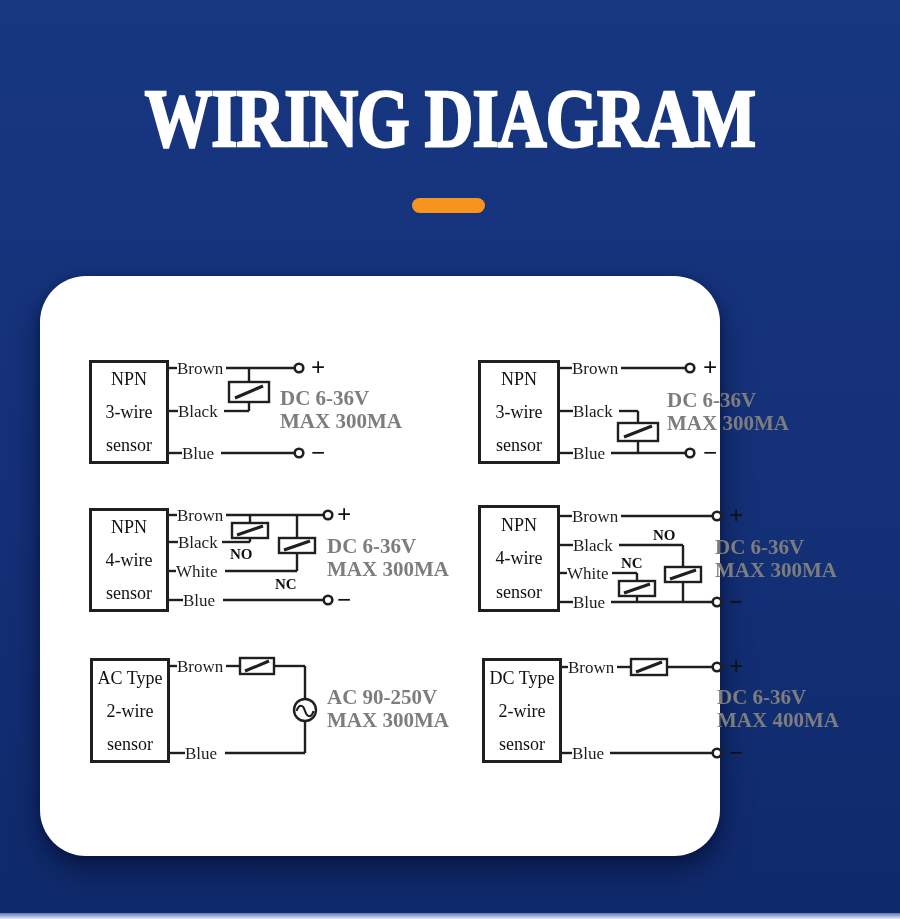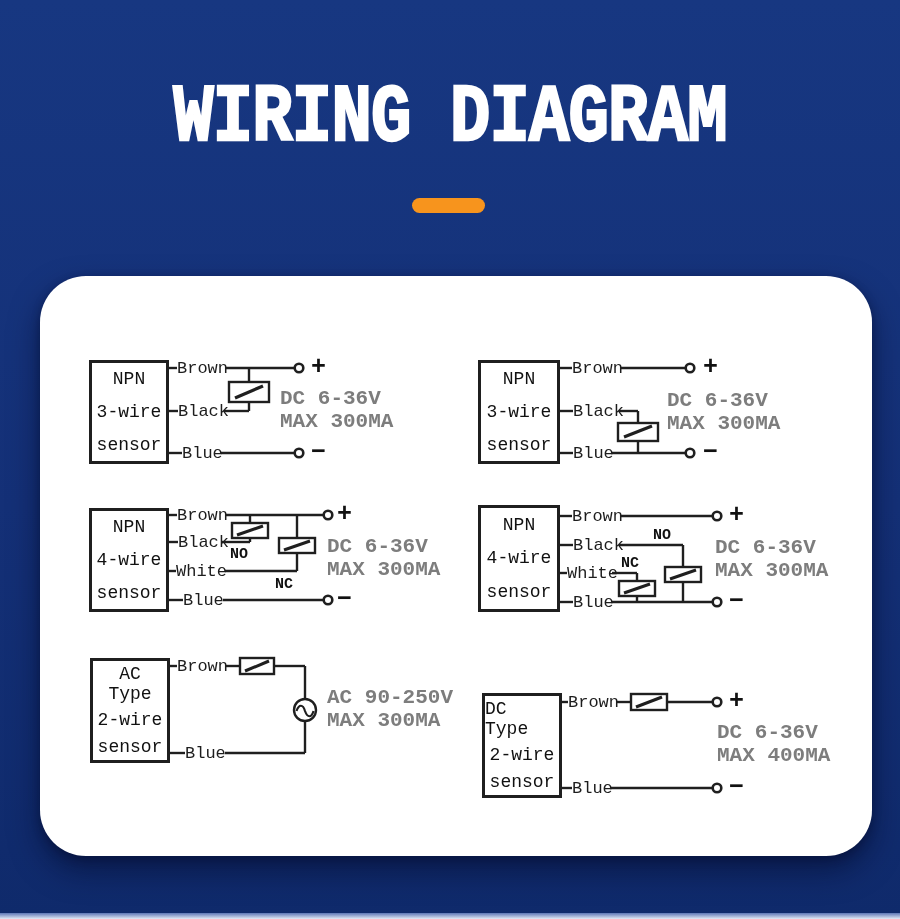--- a/index.html
+++ b/index.html
@@ -1,39 +1,39 @@
 <!DOCTYPE html>
 <html><head>
 <meta charset="utf-8">
 <style>
   html,body{margin:0;padding:0;background:#0f2a6b;}
   .screen{
     position:relative;width:900px;height:919px;overflow:hidden;
     background:linear-gradient(180deg,#173781 0%,#143077 55%,#0f2a6b 100%);
-    font-family:Liberation Mono, monospace;
+    font-family:Liberation Serif, serif;
   }
   .title{
     position:absolute;top:72px;left:0;width:900px;margin:0;
     text-align:center;color:#ffffff;font-size:82px;font-weight:bold;
     letter-spacing:-1px;-webkit-text-stroke:2.5px #ffffff;
     transform:scaleX(0.82);transform-origin:center;white-space:nowrap;
   }
   .accent{
     position:absolute;left:412px;top:198px;width:73px;height:15px;
     border-radius:8px;background:#f7941d;
   }
   .card{
-    position:absolute;left:40px;top:276px;width:832px;height:580px;
+    position:absolute;left:40px;top:276px;width:680px;height:580px;
     background:#ffffff;border-radius:46px;
     box-shadow:0 14px 30px rgba(3,10,40,0.55),0 3px 8px rgba(3,10,40,0.35);
   }
   .cell{position:absolute;width:390px;height:135px;}
   .c1{left:45px;top:79px;}  .c2{left:435px;top:79px;}
   .c3{left:45px;top:224px;} .c4{left:435px;top:224px;}
-  .c5{left:45px;top:374px;} .c6{left:435px;top:374px;margin-top:35px;}
+  .c5{left:45px;top:374px;} .c6{left:435px;top:374px;}
   .wires{position:absolute;left:0;top:0;}
   .box{
     position:absolute;box-sizing:border-box;border:3px solid #1f1f1f;background:#ffffff;
     display:flex;flex-direction:column;justify-content:space-around;align-items:center;
     font-size:18px;color:#111111;line-height:20px;
   }
   .wl{position:absolute;font-size:17px;color:#1d1d1d;white-space:nowrap;}
   .spec{position:absolute;font-size:21px;font-weight:600;color:#7d7d7d;line-height:23px;white-space:nowrap;}
   .spec span{display:block;}
   .contact{position:absolute;font-size:15px;font-weight:bold;color:#111111;}

